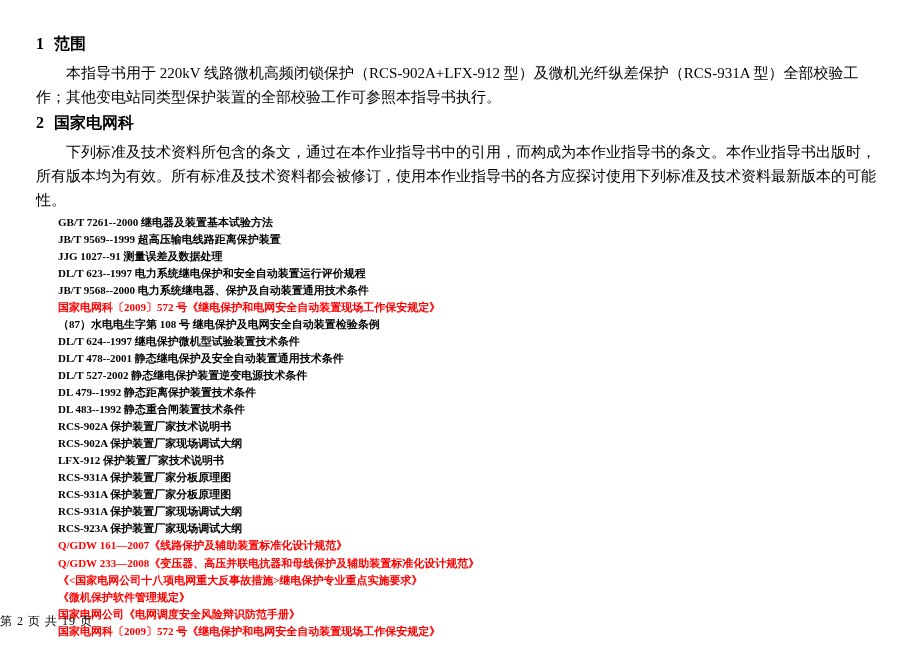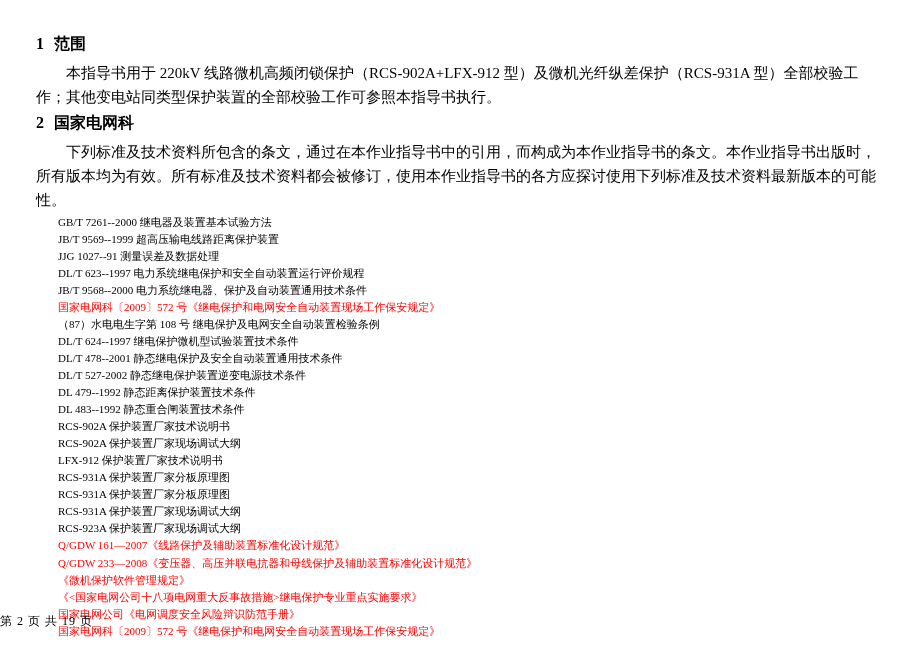--- a/index.html
+++ b/index.html
@@ -26,20 +26,21 @@
     }
     .para {
       text-indent: 2em;
       margin-bottom: 2px;
       font-size: 15px;
       line-height: 1.6;
     }
     .ref-list {
       margin-top: 2px;
       margin-left: 2em;
+      font-weight: bold;
     }
     .ref-item {
       font-size: 11px;
       line-height: 1.55;
       white-space: nowrap;
     }
     .red { color: #ff0000; }
     .footer {
       position: absolute;
       bottom: 20px;
@@ -78,19 +79,19 @@
     <div class="ref-item">DL 483--1992 静态重合闸装置技术条件</div>
     <div class="ref-item">RCS-902A 保护装置厂家技术说明书</div>
     <div class="ref-item">RCS-902A 保护装置厂家现场调试大纲</div>
     <div class="ref-item">LFX-912 保护装置厂家技术说明书</div>
     <div class="ref-item">RCS-931A 保护装置厂家分板原理图</div>
     <div class="ref-item">RCS-931A 保护装置厂家分板原理图</div>
     <div class="ref-item">RCS-931A 保护装置厂家现场调试大纲</div>
     <div class="ref-item">RCS-923A 保护装置厂家现场调试大纲</div>
     <div class="ref-item red">Q/GDW 161—2007《线路保护及辅助装置标准化设计规范》</div>
     <div class="ref-item red">Q/GDW 233—2008《变压器、高压并联电抗器和母线保护及辅助装置标准化设计规范》</div>
+    <div class="ref-item red">《&lt;国家电网公司十八项电网重大反事故措施&gt;继电保护专业重点实施要求》</div>
     <div class="ref-item red">《微机保护软件管理规定》</div>
-    <div class="ref-item red">《&lt;国家电网公司十八项电网重大反事故措施&gt;继电保护专业重点实施要求》</div>
     <div class="ref-item red">国家电网公司《电网调度安全风险辩识防范手册》</div>
     <div class="ref-item red">国家电网科〔2009〕572 号《继电保护和电网安全自动装置现场工作保安规定》</div>
   </div>
 
 <div class="footer">第 2 页 共 19 页</div>
 
 </body></html>

